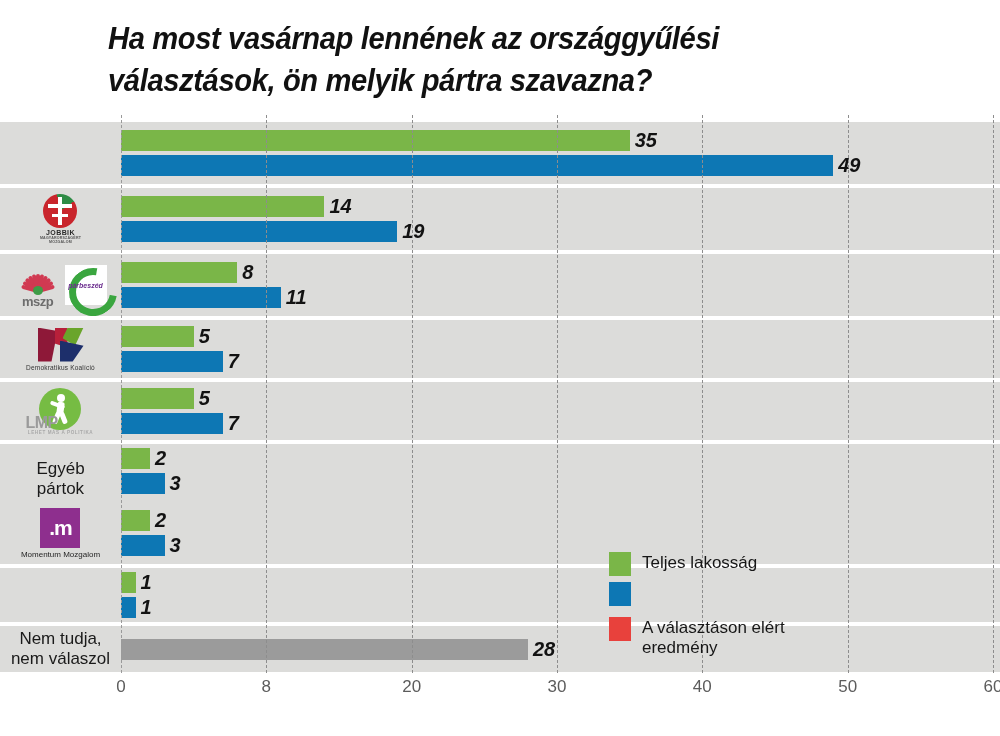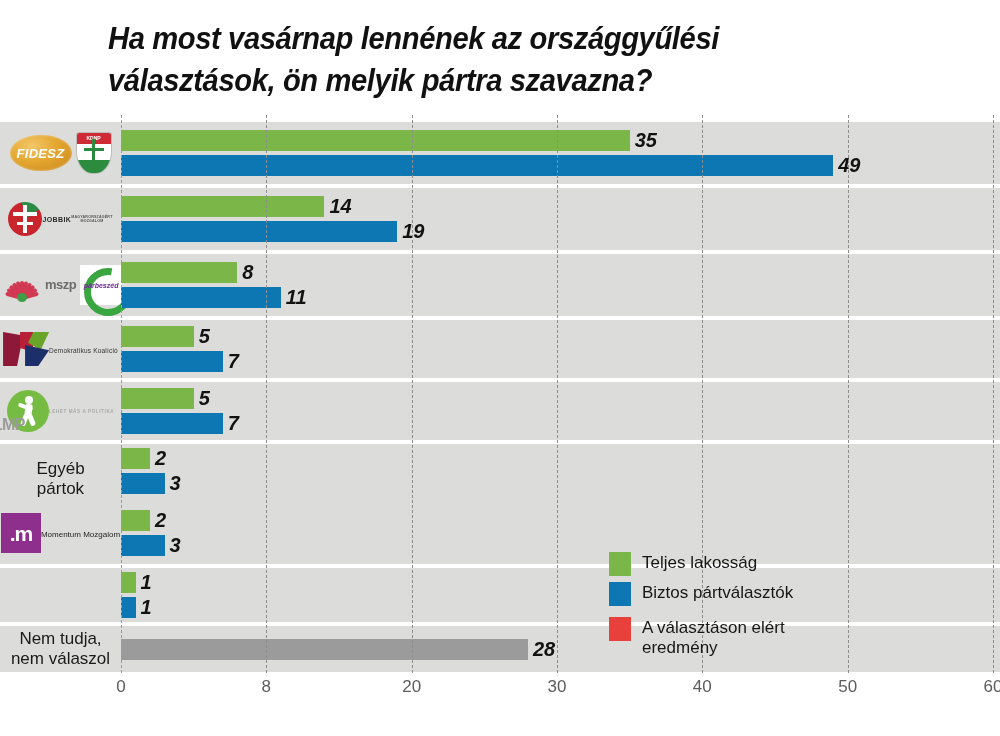--- a/index.html
+++ b/index.html
@@ -78,21 +78,21 @@
   }
   .legend-swatch{
     width:22px;height:24px;flex:0 0 22px;margin-right:11px;
   }
   .legend-label{
     font-size:17px;color:#171717;line-height:1.18;white-space:pre-line;
     padding-top:1px;
   }
   
   .logo-wrap{display:flex;align-items:center;justify-content:center;gap:4px;}
-  .logo-stack{display:flex;flex-direction:row;align-items:center;}
+  .logo-stack{display:flex;flex-direction:column;align-items:center;}
   .logo-cap{font-size:7px;font-weight:bold;color:#2a2a2a;letter-spacing:.4px;margin-top:1px;}
   .logo-sub{font-size:3.6px;font-weight:bold;color:#555;letter-spacing:.2px;line-height:1.25;text-align:center;}
   
   .fidesz-oval{
     width:62px;height:36px;border-radius:50%;
     background:radial-gradient(ellipse at 35% 30%, #f3c76a 0%, #e3a62f 45%, #c8861a 100%);
     display:flex;align-items:center;justify-content:center;
     box-shadow:inset 0 0 3px rgba(255,255,255,.5);
   }
   .fidesz-oval span{
@@ -168,34 +168,20 @@
 <body>
 
 <div id="title-block">
   <div id="chart-title">Ha most vasárnap lennének az országgyűlési
 választások, ön melyik pártra szavazna?</div>
 </div>
 
 <div id="plot">
   <div id="rows-container">
       <div class="row" style="top: 7px; height: 62px;">
-        <div class="rowlabel">
-          <div class="logo-wrap">
-    <div class="fidesz-oval">
-              <span>FIDESZ</span>
-            </div>
-    <div class="kdnp">
-      <div class="kd-top"></div>
-              <div class="kd-txt">KDNP</div>
-      <div class="kd-bot"></div>
-              <div class="kd-v"></div>
-              <div class="kd-h"></div>
-    </div>
-          </div>
-        </div>
         <div class="barzone">
           <div class="bar green" style="left: 0px; top: 8px; width: 508.667px;"></div>
           <div class="barval" style="left: 508.667px; top: 8px;">35</div>
           <div class="bar blue" style="left: 0px; top: 33px; width: 712.133px;"></div>
           <div class="barval" style="left: 712.133px; top: 33px;">49</div>
         </div>
       </div>
       <div class="row" style="top: 73px; height: 62px; padding-left: 12px;">
         <div class="rowlabel">
           <div class="logo-stack">
@@ -347,21 +333,20 @@
       <div class="grid" style="left: 993px;"></div>
     </div>
 
   <div id="legend">
       <div class="legend-item" style="top: 0px;">
         <div class="legend-swatch" style="background: rgb(122, 182, 72);"></div>
         <div class="legend-label">Teljes lakosság</div>
       </div>
       <div class="legend-item" style="top: 30px;">
         <div class="legend-swatch" style="background: rgb(13, 119, 180);"></div>
-        <div class="legend-label">Biztos pártválasztók</div>
       </div>
       <div class="legend-item" style="top: 65px;">
         <div class="legend-swatch" style="background: rgb(232, 65, 60);"></div>
         <div class="legend-label">A választáson elért
 eredmény</div>
       </div>
     </div>
 </div>
 
 <div id="axis">

